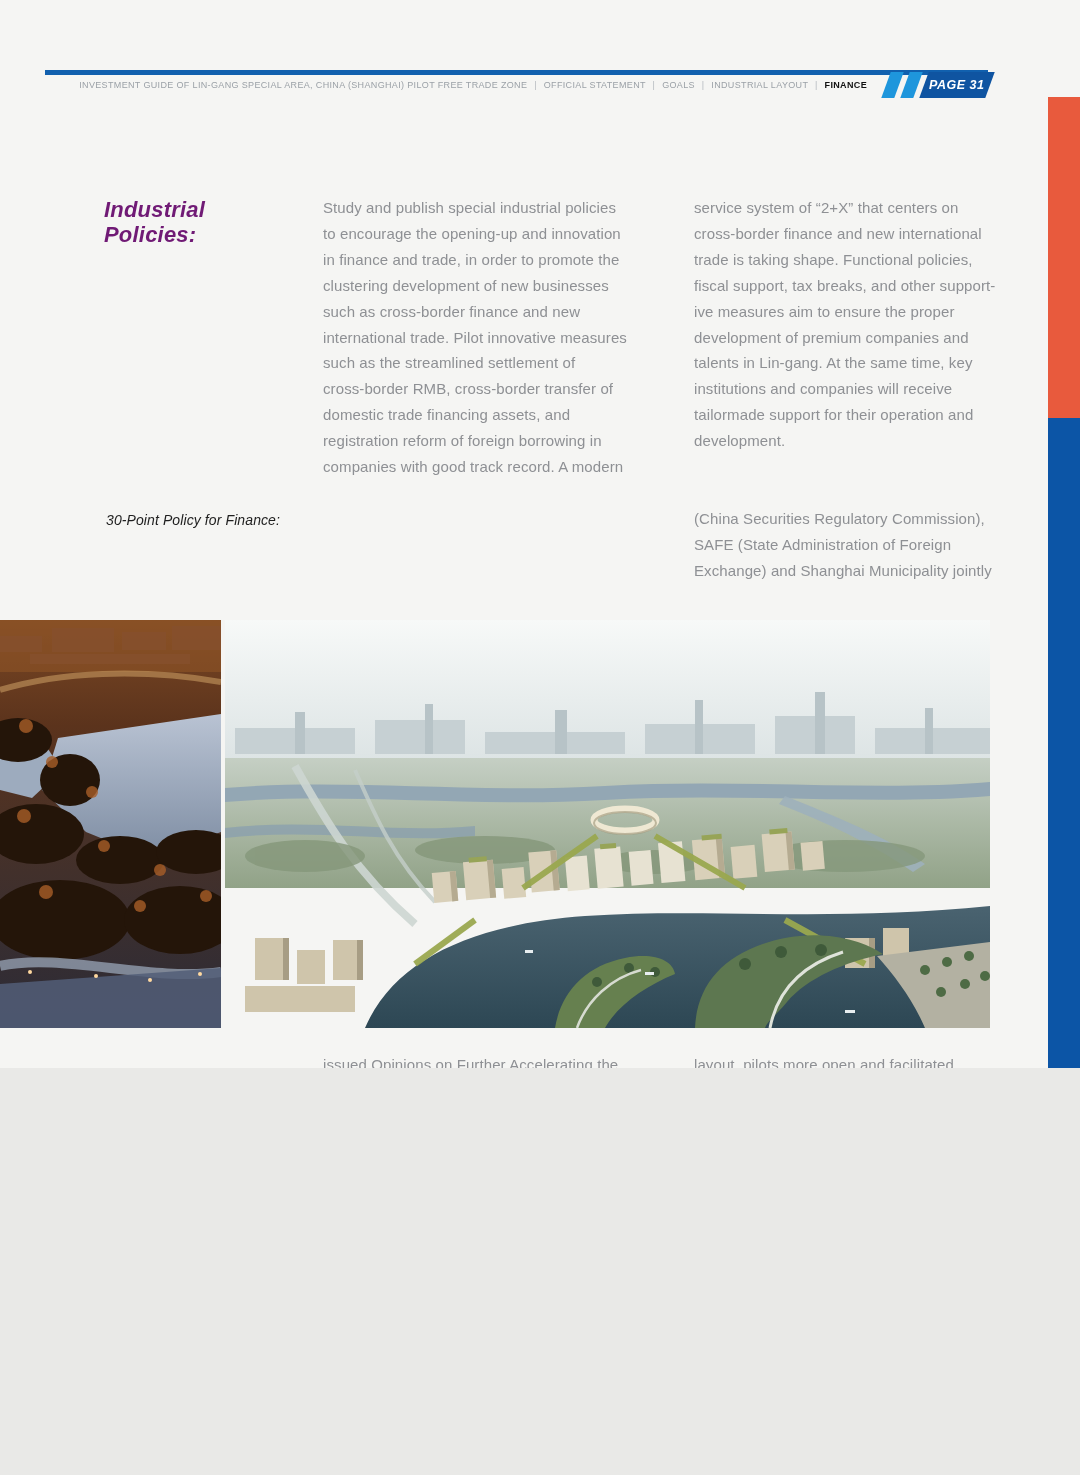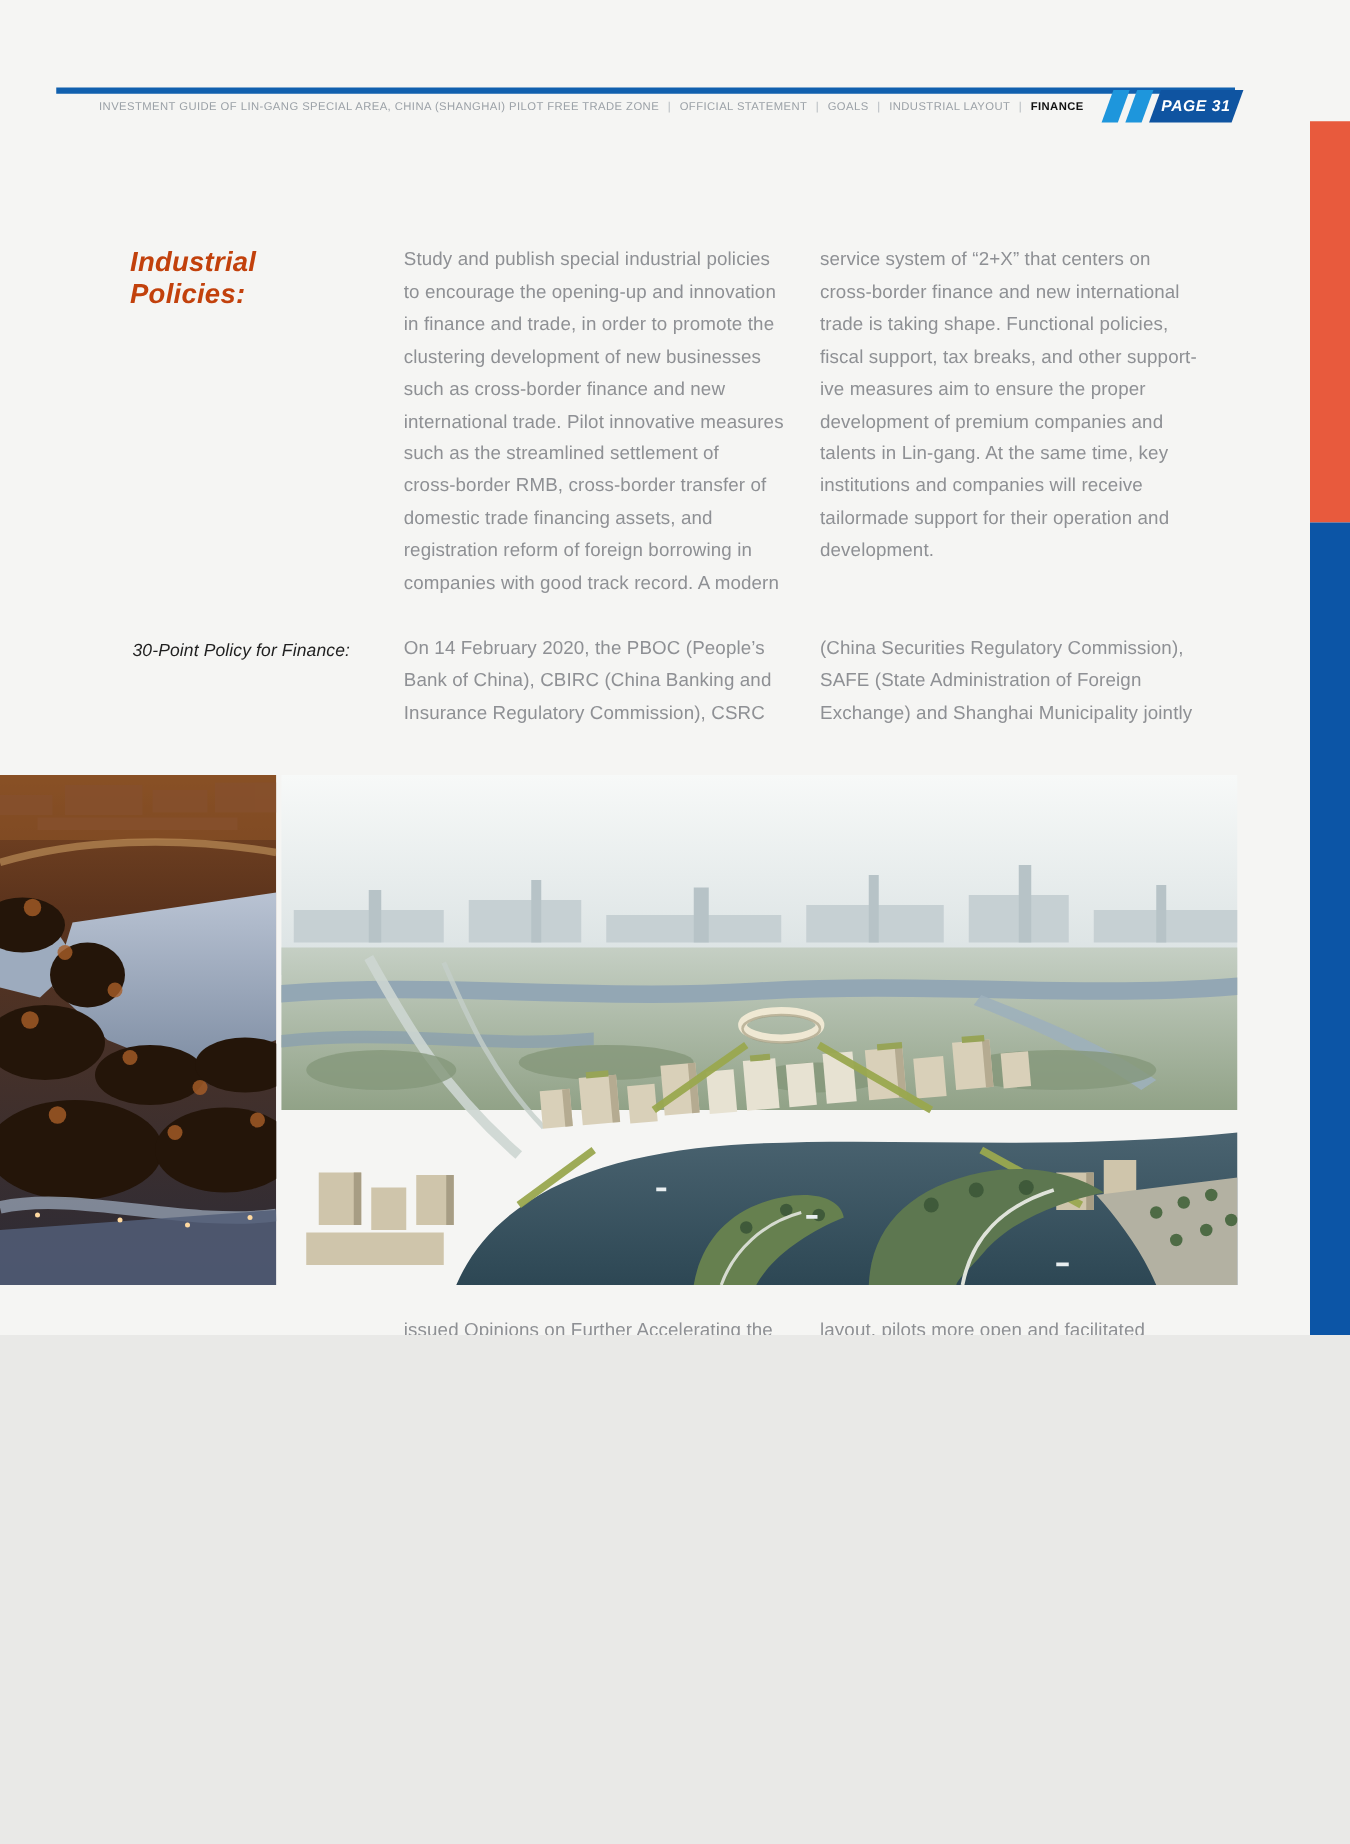--- a/index.html
+++ b/index.html
@@ -27,38 +27,38 @@
   .page-badge span{
     transform:skewX(20deg);color:#fff;font-size:12.5px;font-weight:700;
     font-style:italic;letter-spacing:.5px;white-space:nowrap;
   }
   
   .bar-orange{position:absolute;left:1048px;top:97px;width:32px;height:321px;background:#e85a3d;}
   .bar-blue{position:absolute;left:1048px;top:418px;width:32px;height:960px;background:#0c55a6;}
   
   .section-heading{
     position:absolute;left:104px;top:197px;
-    color:#c2410c;font-size:22px;font-weight:700;font-style:italic;
+    color:#701a75;font-size:22px;font-weight:700;font-style:italic;
     line-height:25px;letter-spacing:.2px;white-space:pre-line;
   }
   .side-label{
     position:absolute;left:91px;width:210px;
     color:#1f1f1f;font-size:14px;font-style:italic;font-weight:500;
     line-height:26px;letter-spacing:.1px;margin-left:15px;
   }
   .label-30{top:507px;}
   .label-50{top:1290px;}
   
   .body-col{
     position:absolute;width:360px;
     color:#8e9094;font-size:15px;line-height:25.9px;
     white-space:pre-line;letter-spacing:.1px;
   }
   .c1{left:299px;margin-left:24px;}
-  .c2{left:656px;}
+  .c2{left:694px;}
   .row-intro{top:195px;}
   .row-30{top:506px;}
   .row-cont{top:1052px;}
   .row-50{top:1291px;}
   
   .photo{position:absolute;top:620px;height:408px;display:block;}
   .photo-left{left:0;width:221px;}
   .photo-main{left:225px;width:765px;}
   svg{display:block;width:100%;height:100%;}
 </style>
@@ -106,23 +106,20 @@
 trade is taking shape. Functional policies,
 fiscal support, tax breaks, and other support-
 ive measures aim to ensure the proper
 development of premium companies and
 talents in Lin-gang. At the same time, key
 institutions and companies will receive
 tailormade support for their operation and
 development.</div>
 
   <div class="side-label label-30">30-Point Policy for Finance:</div>
-  <div class="body-col c1 row-30">On 14 February 2020, the PBOC (People’s
-Bank of China), CBIRC (China Banking and
-Insurance Regulatory Commission), CSRC</div>
   <div class="body-col c2 row-30">(China Securities Regulatory Commission),
 SAFE (State Administration of Foreign
 Exchange) and Shanghai Municipality jointly</div>
 
   <div class="photo photo-left">
     <svg viewBox="0 0 221 408" preserveAspectRatio="none">
       <defs>
         <linearGradient id="duskbg" x1="0" y1="0" x2="0" y2="1">
           <stop offset="0" stop-color="#7c4824"></stop>
           <stop offset="0.26" stop-color="#5b331c"></stop>

